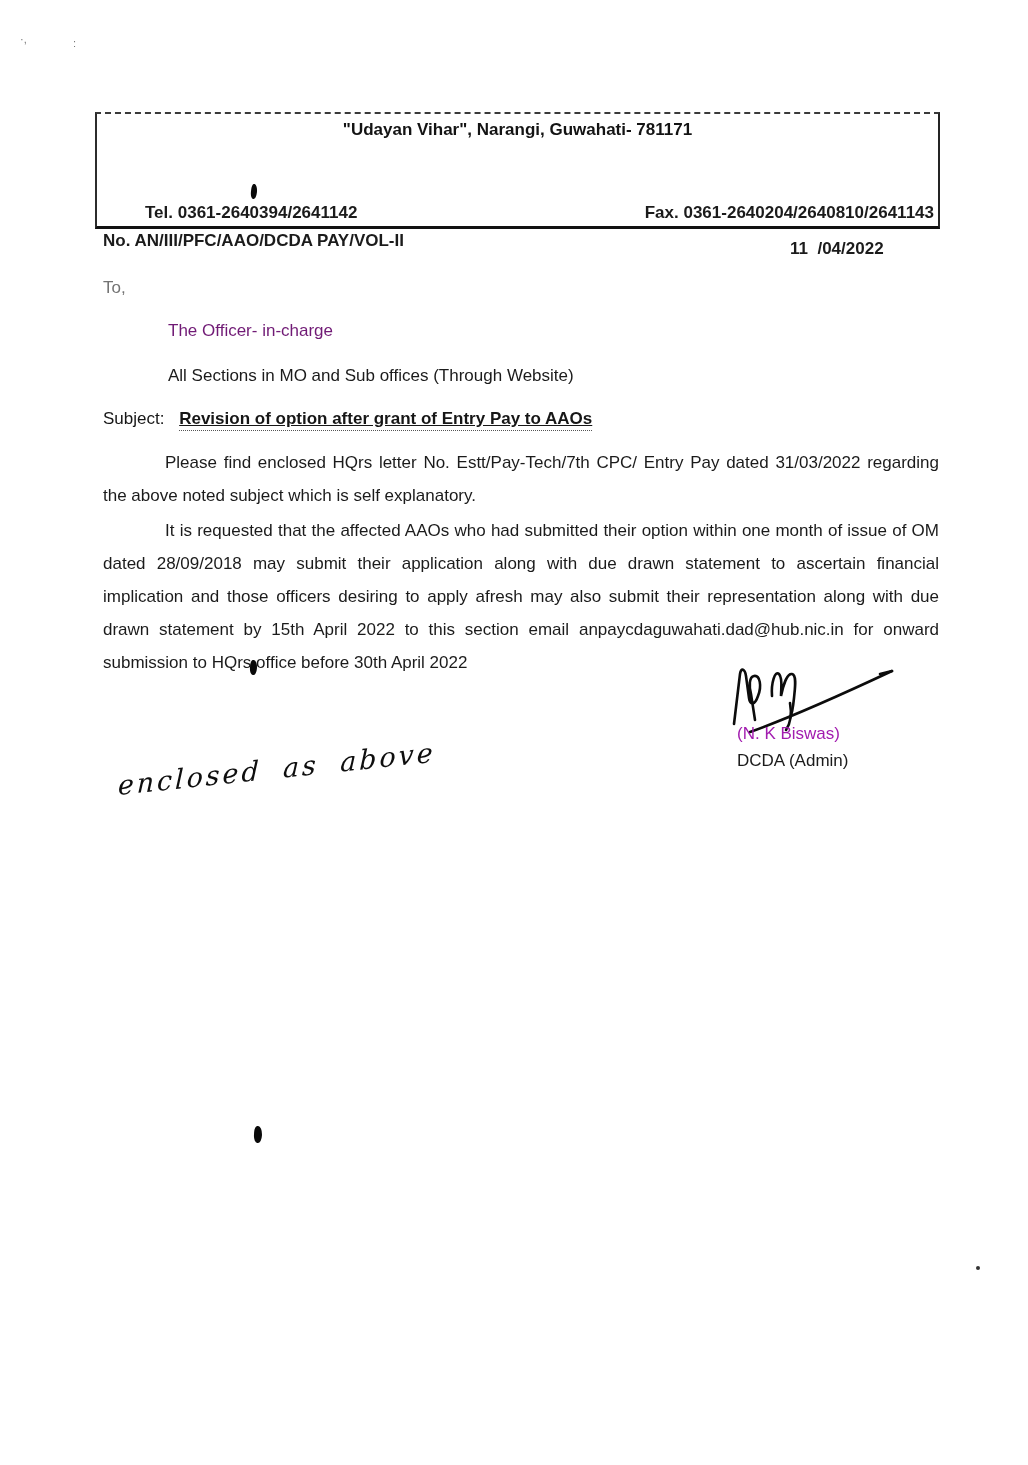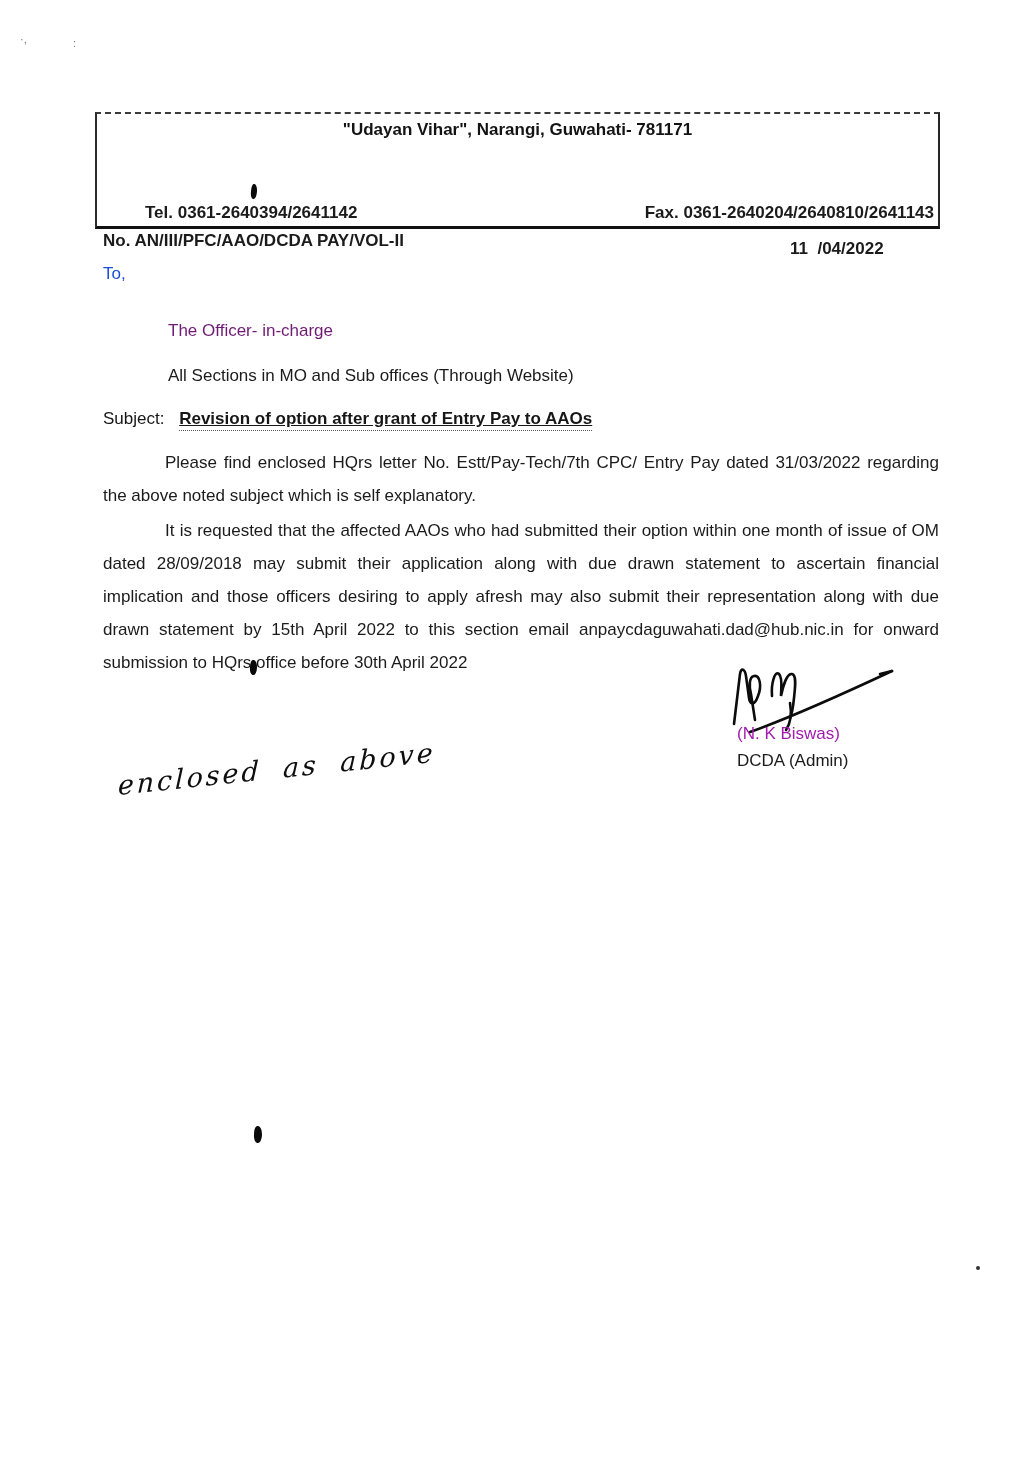--- a/index.html
+++ b/index.html
@@ -63,21 +63,21 @@
     position: absolute;
     left: 103px; top: 231px;
     width: 836px;
     font-size: 17px;
     font-weight: 600;
     color: #1b1b1b;
   }
   .ref-number { position: absolute; left: 0; top: 0; }
   .ref-date { position: absolute; left: 647px; top: 8px; white-space: pre; margin-left: 40px; }
   
-  .salutation { position: absolute; left: 103px; top: 264px; font-size: 17px; color: #1d4ed8; }
+  .salutation { position: absolute; left: 103px; top: 278px; font-size: 17px; color: #737373; }
   .recipient-line1 { position: absolute; left: 168px; top: 321px; font-size: 17px; color: #701a75; }
   .recipient-line2 { position: absolute; left: 168px; top: 366px; font-size: 17px; color: #1b1b1b; }
   
   .subject-row { position: absolute; left: 103px; top: 409px; font-size: 17px; color: #161616; }
   .subject-label { font-weight: normal; margin-right: 10px; }
   .subject-text {
     font-weight: bold;
     text-decoration: underline;
     border-bottom: 1px dotted #555;
     padding-bottom: 2px;

